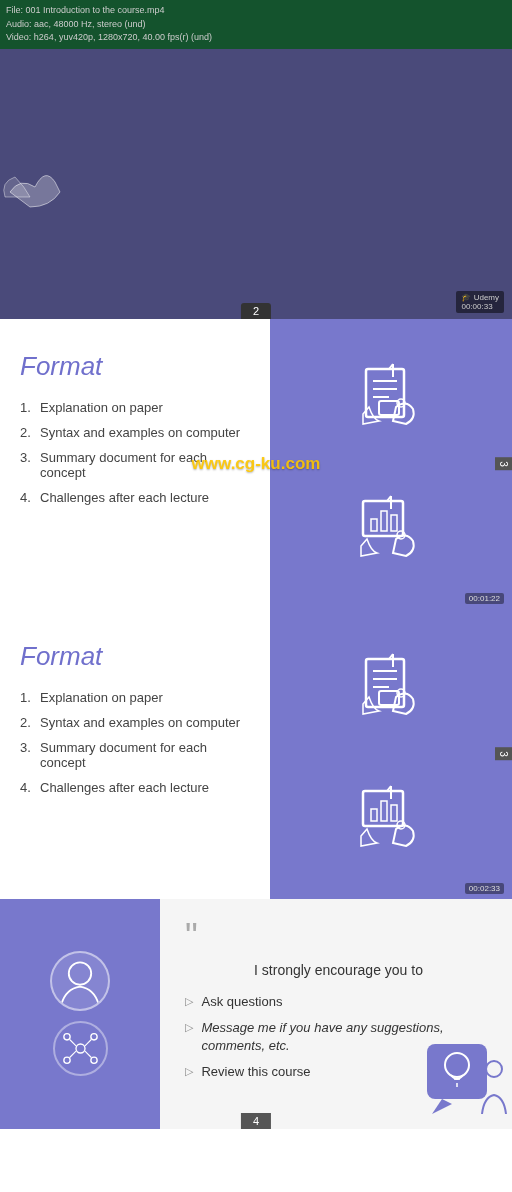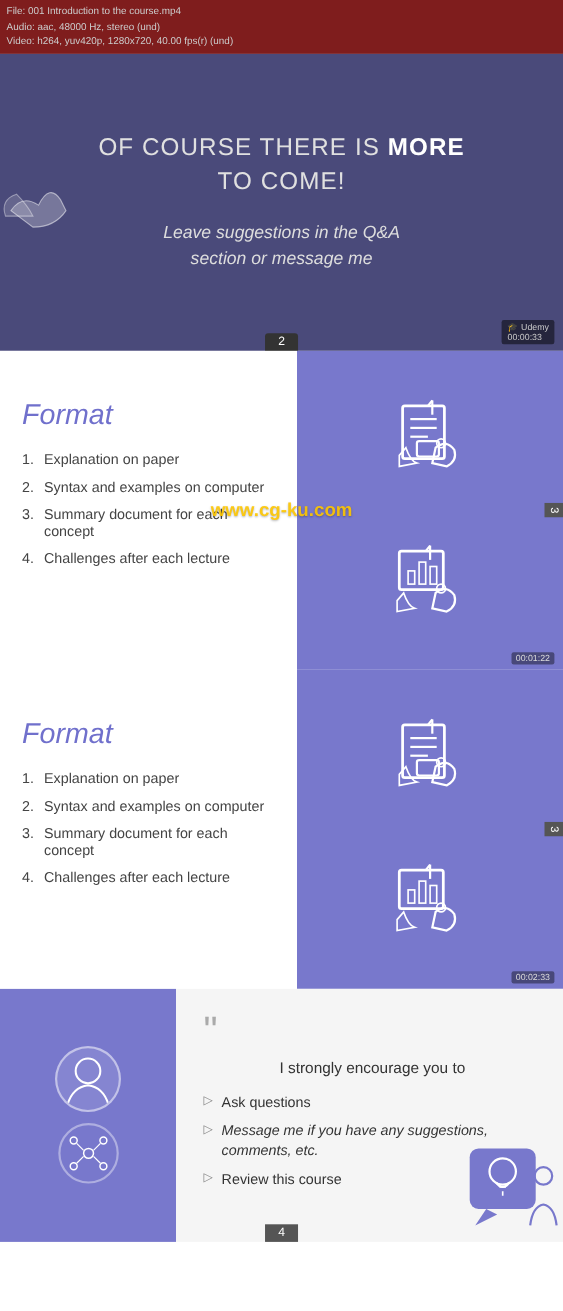--- a/index.html
+++ b/index.html
@@ -5,21 +5,21 @@
     * { margin: 0; padding: 0; box-sizing: border-box; }
     body {
       width: 512px;
       font-family: Arial, sans-serif;
       background: #fff;
       overflow-x: hidden;
     }
 
     
     .file-info-bar {
-      background: #7f1d1d;
+      background: #14532d;
       color: #ccc;
       font-size: 9px;
       padding: 4px 6px;
       line-height: 1.5;
     }
 
     
     .video-slide {
       background: #4a4a7a;
       width: 512px;
@@ -98,21 +98,21 @@
     
     .format-section {
       display: flex;
       width: 512px;
       min-height: 290px;
       background: #fff;
       position: relative;
     }
     .format-left {
       width: 270px;
-      padding: 42px 20px 20px 20px;
+      padding: 32px 20px 20px 20px;
       background: #fff;
     }
     .format-title {
       font-size: 26px;
       font-weight: 300;
       color: #7070cc;
       margin-bottom: 18px;
       font-style: italic;
     }
     .format-list {
@@ -276,30 +276,20 @@
 
 <div class="video-slide">
 
   <div class="hand-left">
     <svg viewBox="0 0 90 90" fill="none">
       <path d="M10 55 Q20 40 35 50 Q45 30 55 45 L60 55 Q50 70 30 70 Z" fill="rgba(255,255,255,0.25)" stroke="rgba(255,255,255,0.5)" stroke-width="1"></path>
       <path d="M5 60 Q0 45 15 40 Q25 50 30 60 Z" fill="rgba(255,255,255,0.15)" stroke="rgba(255,255,255,0.4)" stroke-width="1"></path>
     </svg>
   </div>
 
-  <div class="video-slide-content">
-    <div class="main-text">
-      <span>OF COURSE THERE IS </span><strong>MORE</strong><br>
-      <span>TO COME!</span>
-    </div>
-    <div class="sub-text">
-      <span>Leave suggestions in the </span><em>Q&amp;A</em><br>
-      <span>section or </span><em>message me</em>
-    </div>
-  </div>
 
   <div class="slide-number-bar">2</div>
 
   <div class="udemy-badge">
     <span>🎓</span> Udemy<br>00:00:33
   </div>
 </div>
 
 <div class="format-section">
   <div class="format-left">

